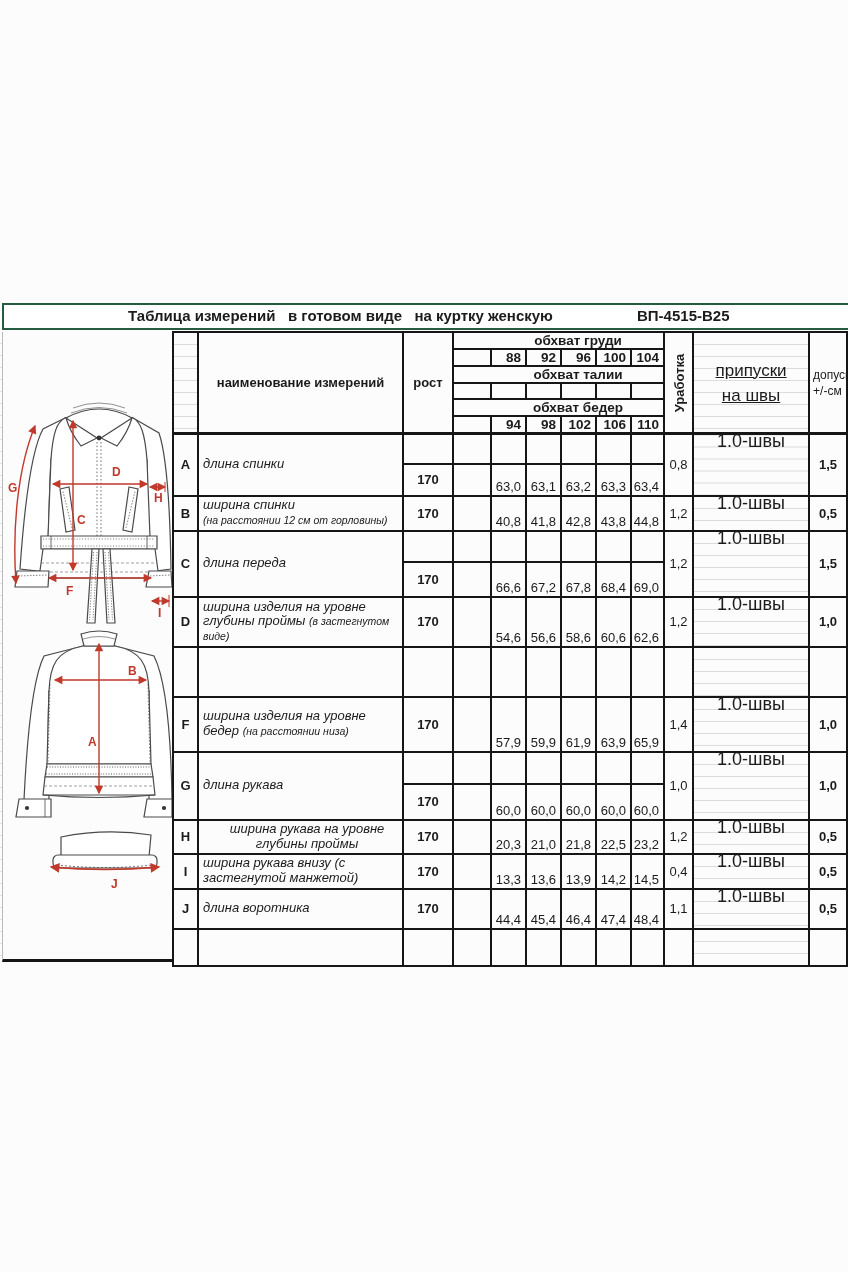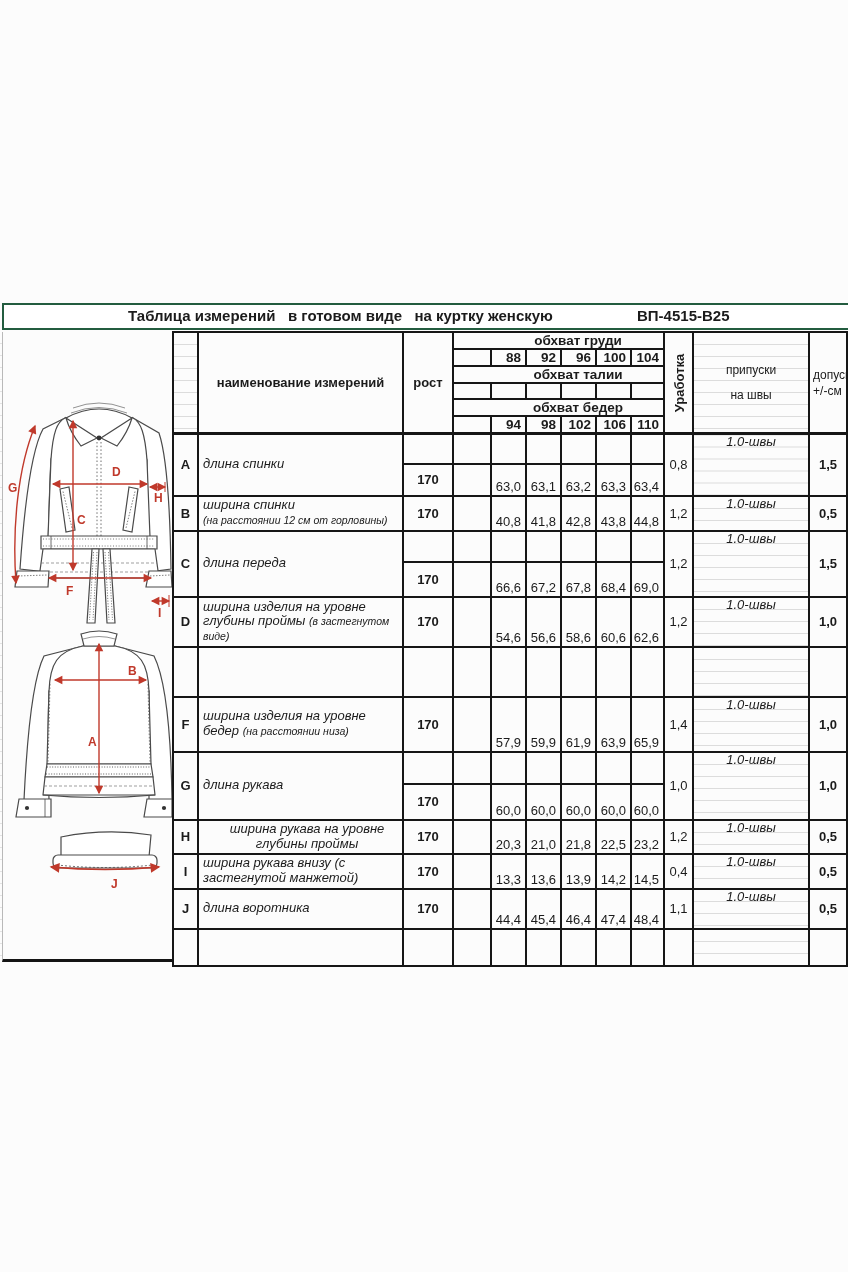--- a/index.html
+++ b/index.html
@@ -20,34 +20,34 @@
   table{border-collapse:collapse;table-layout:fixed;width:674px;}
   td{border:2px solid #161616;padding:0;font-size:13px;overflow:hidden;}
   thead tr{height:16px;}
   .glines{background-image:repeating-linear-gradient(to bottom, rgba(0,0,0,0) 0px, rgba(0,0,0,0) 11px, #dcdcdc 11px, #dcdcdc 12px);}
   .hname,.hrost,.hgroup{font-weight:700;text-align:center;vertical-align:middle;}
   .hgroup{font-size:13.5px;padding-left:39px;}
   .hsz{font-weight:700;text-align:right;vertical-align:middle;padding:0 4px 0 0;font-size:13.5px;}
   .hurab{position:relative;}
   .vtext{position:absolute;left:50%;top:50%;transform:translate(-50%,-50%) rotate(-90deg);
          font-weight:700;font-size:13px;white-space:nowrap;}
-  .hseam{vertical-align:middle;text-align:center;font-size:12px;}
+  .hseam{vertical-align:middle;text-align:center;font-size:17px;text-decoration:underline;}
   .hseam div{line-height:25px;}
   .hdop{vertical-align:middle;text-align:left;padding-left:3px;font-size:12px;line-height:16px;}
   thead tr:last-child td, thead td[rowspan]{border-bottom-width:3px;}
   
   .letter{text-align:center;font-weight:700;vertical-align:middle;}
   .name{text-align:left;vertical-align:middle;padding:1px 2px 1px 4px;line-height:1.12;font-style:italic;}
   .name.center{text-align:center;padding-left:15px;}
   .note{font-size:10.5px;}
   .rost{text-align:center;vertical-align:middle;font-weight:700;}
   .val{text-align:right;vertical-align:bottom;padding:0 4px 1px 0;}
   .urab{text-align:center;vertical-align:middle;}
   .seam{vertical-align:top;}
-  .seamtxt{text-align:center;font-size:13px;line-height:13px;font-style:italic;}
+  .seamtxt{text-align:center;font-size:18px;line-height:13px;}
   .dop{text-align:center;vertical-align:middle;font-weight:700;}
 </style>
 </head>
 <body>
 
 <div class="page">
 
   <div class="edge-strip"></div>
 
   <div class="titlebar">

